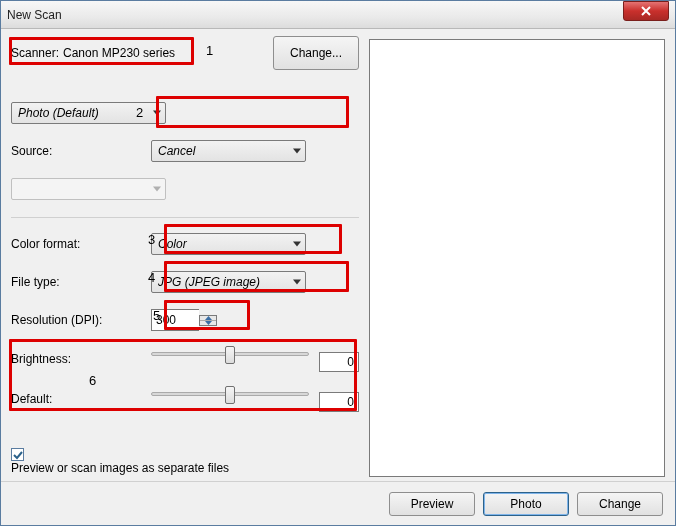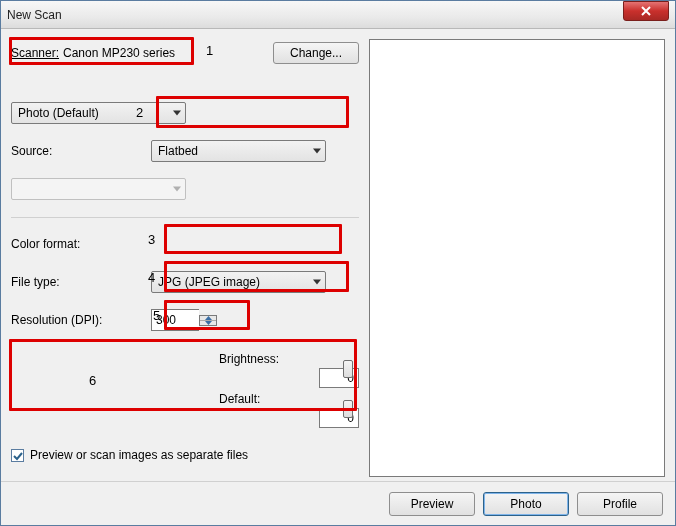--- a/index.html
+++ b/index.html
@@ -16,44 +16,44 @@
 
 .left { width: 348px; display: flex; flex-direction: column; }
 .right { flex: 1; }
 
 .preview-box { width: 100%; height: 438px; border: 1px solid #7a7a7a; background: #fff; }
 
 .row { display: flex; align-items: center; height: 28px; margin-bottom: 10px; position: relative; }
 .row .label { width: 140px; color: #000; }
 .row .label.disabled { color: #a0a0a0; }
 
-.btn { height: 22px; padding: 0 14px; background: linear-gradient(to bottom, #f5f5f5, #e1e1e1); border: 1px solid #8e8e8e; border-radius: 3px; cursor: pointer; min-width: 80px; }
+.btn { height: 34px; padding: 0 14px; background: linear-gradient(to bottom, #f5f5f5, #e1e1e1); border: 1px solid #8e8e8e; border-radius: 3px; cursor: pointer; min-width: 80px; }
 .btn.primary { border-color: #2c628b; box-shadow: 0 0 0 1px #7eb4ea inset; }
 
-.select { height: 22px; width: 175px; border: 1px solid #7a7a7a; background: linear-gradient(to bottom, #f2f2f2, #e3e3e3); border-radius: 2px; display: flex; align-items: center; padding: 0 6px; position: relative; cursor: pointer; }
+.select { height: 22px; width: 155px; border: 1px solid #7a7a7a; background: linear-gradient(to bottom, #f2f2f2, #e3e3e3); border-radius: 2px; display: flex; align-items: center; padding: 0 6px; position: relative; cursor: pointer; font-style: italic; }
 .select .arrow { position: absolute; right: 4px; top: 50%; transform: translateY(-50%); width: 0; height: 0; border-left: 4px solid transparent; border-right: 4px solid transparent; border-top: 5px solid #333; }
 .select.disabled { color: #a0a0a0; background: #f4f4f4; border-color: #c0c0c0; cursor: default; }
 .select.disabled .arrow { border-top-color: #b0b0b0; }
 
 .spinner { display: flex; height: 22px; width: 70px; align-items: center; }
 .spinner input { width: 48px; border: 1px solid #7a7a7a; border-right: none; padding: 0 4px; height: 22px; }
 .spinner .spins { width: 18px; display: flex; flex-direction: column; border: 1px solid #7a7a7a; }
 .spinner .spins div { flex: 1; background: #e8e8e8; display: flex; align-items: center; justify-content: center; cursor: pointer; }
 .spinner .spins div:first-child { border-bottom: 1px solid #aaa; }
 .spinner .spins svg { width: 7px; height: 4px; }
 
-.slider-row { display: flex; align-items: flex-end; height: 26px; flex-direction: column; }
+.slider-row { display: flex; align-items: flex-start; height: 26px; }
 .slider-row .label { width: 140px; }
 .slider-track { flex: 1; height: 4px; background: #d8d8d8; border: 1px solid #aaa; border-radius: 2px; position: relative; margin-right: 10px; }
 .slider-thumb { position: absolute; top: -7px; left: 50%; transform: translateX(-50%); width: 10px; height: 18px; background: linear-gradient(to bottom, #f5f5f5, #ddd); border: 1px solid #707070; border-radius: 2px; cursor: pointer; }
 .slider-val { width: 40px; height: 20px; border: 1px solid #7a7a7a; background: #fff; text-align: right; padding: 2px 4px; }
 
 .sep { height: 1px; background: #d0d0d0; margin: 4px 0 12px 0; }
 
-.checkbox-row { display: flex; align-items: flex-end; margin-top: 14px; }
+.checkbox-row { display: flex; align-items: flex-start; margin-top: 14px; flex-direction: column; }
 .checkbox { width: 13px; height: 13px; border: 1px solid #5a7ca0; background: #fff; margin-right: 6px; display: flex; align-items: center; justify-content: center; cursor: pointer; }
 .checkbox svg { width: 10px; height: 10px; }
 
 .footer { height: 44px; border-top: 1px solid #d0d0d0; display: flex; align-items: center; justify-content: flex-end; padding: 10px 12px; gap: 8px; }
 .footer .btn { min-width: 86px; height: 24px; }
 
 .redbox { border: 3px solid #d00; border-radius: 1px; position: absolute; pointer-events: none; }
 .num { position: absolute; font-size: 13px; color: #000; }
 .container { position: relative; }
 </style>
@@ -68,21 +68,21 @@
       <svg viewBox="0 0 10 10">
           <path d="M1 1 L9 9 M9 1 L1 9" stroke="#fff" stroke-width="2" fill="none"></path>
         </svg>
     </div>
   </div>
 
   <div class="body">
     <div class="left container">
 
       <div class="row">
-        <span style="margin-right:4px;text-decoration:underline;">Scanner:</span>
+        <span style="margin-right:4px;">Scanner:</span>
         <span>Canon MP230 series</span>
         <div style="flex:1"></div>
         <button class="btn" style="min-width:86px;">Change...</button>
       </div>
       <div class="redbox" style="left:-2px; top:-2px; width:185px; height:28px;"></div>
       <span class="num" style="left:195px; top:4px;">1</span>
 
       <div style="height:22px;"></div>
 
       <div class="row">
@@ -90,36 +90,40 @@
           <span>Photo (Default)</span>
           <span class="arrow"></span>
         </div>
       </div>
       <span class="num" style="left:125px; top:66px;">2</span>
       <div class="redbox" style="left:145px; top:57px; width:193px; height:32px;"></div>
 
       <div class="row">
         <span class="label">Source:</span>
         <div class="select">
-          <span>Flatbed</span>
+          <span>Cancel</span>
           <span class="arrow"></span>
         </div>
       </div>
 
       <div class="row">
         <div class="select disabled">
           <span></span>
           <span class="arrow"></span>
         </div>
       </div>
 
       <div class="sep"></div>
 
       <div class="row">
         <span class="label">Color format:</span>
+        <div class="select">
+          <span>Color</span>
+          <span class="arrow"></span>
+        </div>
       </div>
       <span class="num" style="left:137px; top:193px;">3</span>
       <div class="redbox" style="left:153px; top:185px; width:178px; height:30px;"></div>
 
       <div class="row">
         <span class="label">File type:</span>
         <div class="select">
           <span>JPG (JPEG image)</span>
           <span class="arrow"></span>
         </div>
@@ -182,16 +186,16 @@
     </div>
 
     <div class="right">
       <div class="preview-box"></div>
     </div>
   </div>
 
   <div class="footer">
     <button class="btn">Preview</button>
     <button class="btn primary">Photo</button>
-    <button class="btn">Profile</button>
+    <button class="btn">Change</button>
   </div>
 
 </div>
 
 </body></html>

